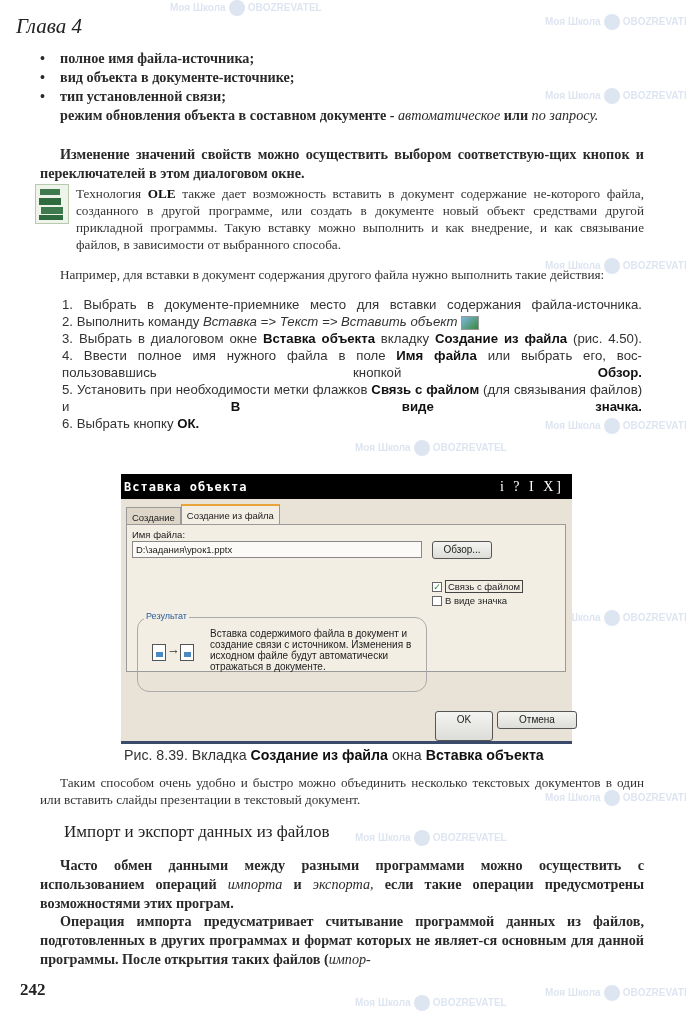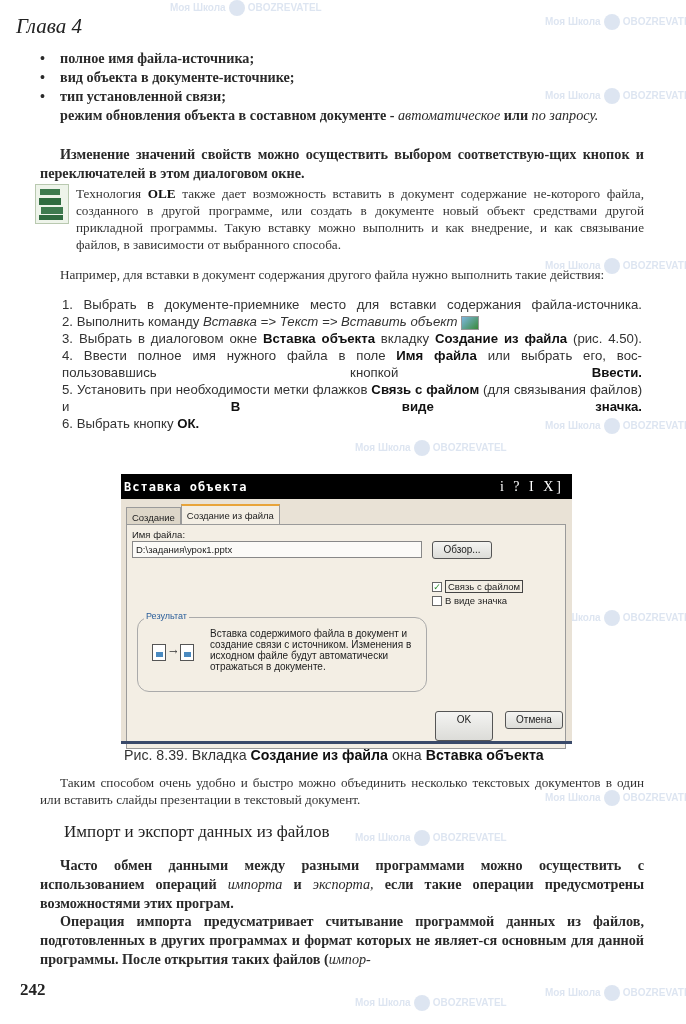--- a/index.html
+++ b/index.html
@@ -27,21 +27,21 @@
   b.sb { font-weight: bold; color: #111; }
 
   
   .dialog { position: absolute; left: 121px; top: 474px; width: 451px; height: 270px; background: #e9e2d6; }
   .titlebar { height: 25px; background: #000; color: #fff; display: flex; align-items: center; justify-content: space-between; padding: 0 8px 0 3px; }
   .titlebar .t { font-family: "DejaVu Sans Mono", monospace; font-weight: bold; font-size: 12px; letter-spacing: 1px; }
   .titlebar .ctrls { font-family: "Liberation Serif", serif; font-size: 14px; letter-spacing: 3px; }
   .tabs { position: absolute; left: 5px; top: 30px; display: flex; }
   .tab { font-family: "Liberation Sans", sans-serif; font-size: 9.5px; padding: 4px 5px; border: 1px solid #9a9a9a; border-bottom: none; background: #ddd6c8; color: #222; margin-top: 3px; height: 18px; }
   .tab.active { background: #f3eee4; margin-top: 0; height: 21px; border-top: 2px solid #e8a43a; }
-  .panel { position: absolute; left: 5px; top: 50px; width: 440px; height: 225px; border: 1px solid #9a9a9a; background: #f3eee4; }
+  .panel { position: absolute; left: 5px; top: 50px; width: 440px; height: 148px; border: 1px solid #9a9a9a; background: #f3eee4; }
   .lbl { position: absolute; font-family: "Liberation Sans", sans-serif; font-size: 9.5px; color: #222; }
   .file-input { position: absolute; left: 5px; top: 16px; width: 290px; height: 17px; border: 1px solid #888; background: #fbfaf7; font-family: "Liberation Sans", sans-serif; font-size: 9.5px; padding: 2px 3px; color: #222; }
   .btn { position: absolute; font-family: "Liberation Sans", sans-serif; font-size: 10px; text-align: center; border: 1px solid #555; border-radius: 3px; background: linear-gradient(#f4f4f2, #dcdcd8); color: #222; }
   .chk { position: absolute; display: flex; align-items: center; font-family: "Liberation Sans", sans-serif; font-size: 9.5px; color: #222; }
   .box { width: 10px; height: 10px; border: 1px solid #666; background: #fff; margin-right: 3px; font-size: 9px; line-height: 9px; color: #2a8a2a; text-align: center; }
   .result { position: absolute; left: 10px; top: 92px; width: 290px; height: 75px; border: 1px solid #aaa; border-radius: 12px; }
   .result-legend { position: absolute; left: 6px; top: -7px; background: #f3eee4; padding: 0 2px; font-family: "Liberation Sans", sans-serif; font-size: 9px; color: #2a5e9a; }
   .result-text { position: absolute; left: 72px; top: 10px; width: 210px; font-family: "Liberation Sans", sans-serif; font-size: 10px; line-height: 11px; color: #222; }
   .doc-ic { position: absolute; width: 14px; height: 17px; border: 1px solid #555; background: #fff; }
   .doc-ic::after { content: ""; position: absolute; left: 3px; bottom: 3px; width: 7px; height: 5px; background: #4a8ac0; }
@@ -103,21 +103,21 @@
 <div class="para sans-text justify" style="left:40px;top:185px;width:604px;">
   <div style="padding-left:36px;"><span>Технология </span><b class="sb">OLE</b><span> также дает возможность вставить в документ содержание не-которого файла, созданного в другой программе, или создать в документе новый объект средствами другой прикладной программы. Такую вставку можно выполнить и как внедрение, и как связывание файлов, в зависимости от выбранного способа.</span></div>
 </div>
 
 <div class="para sans-text justify" style="left:40px;top:266px;width:604px;text-indent:20px;">Например, для вставки в документ содержания другого файла нужно выполнить такие действия:</div>
 
 <div class="steps sans-text">
   <div class="step"><span>1.</span> <span>Выбрать в документе-приемнике место для вставки содержания файла-источника.</span></div>
   <div class="step last"><span>2.</span> <span>Выполнить команду </span><em>Вставка =&gt; Текст =&gt; Вставить объект</em> <span style="display:inline-block;width:18px;height:14px;background:linear-gradient(135deg,#7fb7e0,#3a8a3a);border:1px solid #999;vertical-align:middle;"></span></div>
   <div class="step"><span>3.</span> <span>Выбрать в диалоговом окне </span><b class="sb">Вставка объекта</b><span> вкладку </span><b class="sb">Создание из файла</b><span> (рис. 4.50).</span></div>
-  <div class="step"><span>4.</span> <span>Ввести полное имя нужного файла в поле </span><b class="sb">Имя файла</b><span> или выбрать его, вос-пользовавшись кнопкой </span><b class="sb">Ввести.</b></div>
+  <div class="step"><span>4.</span> <span>Ввести полное имя нужного файла в поле </span><b class="sb">Имя файла</b><span> или выбрать его, вос-пользовавшись кнопкой </span><b class="sb">Обзор.</b></div>
   <div class="step"><span>5.</span> <span>Установить при необходимости метки флажков </span><b class="sb">Связь с файлом</b><span> (для связывания файлов) и </span><b class="sb">В виде значка.</b></div>
   <div class="step last"><span>6.</span> <span>Выбрать кнопку </span><b class="sb">ОК.</b></div>
 </div>
 
 <div class="dialog">
   <div class="titlebar">
     <span class="t">Вставка объекта</span>
     <span class="ctrls">i ? I X]</span>
   </div>
   <div class="tabs">
@@ -138,21 +138,21 @@
       </div>
     <div class="result">
       <span class="result-legend">Результат</span>
       <div class="doc-ic" style="left:14px;top:26px;"></div>
       <span class="arrow" style="left:31px;top:28px;">→</span>
       <div class="doc-ic" style="left:42px;top:26px;"></div>
       <div class="result-text">Вставка содержимого файла в документ и создание связи с источником. Изменения в исходном файле будут автоматически отражаться в документе.</div>
     </div>
   </div>
   <div class="btn" style="left:314px;top:237px;width:58px;height:30px;line-height:16px;">OK</div>
-  <div class="btn" style="left:384px;top:237px;width:58px;height:18px;line-height:16px;">Отмена</div>
+  <div class="btn" style="left:376px;top:237px;width:80px;height:18px;line-height:16px;">Отмена</div>
   <div style="position:absolute;left:0;bottom:0;width:451px;height:3px;background:#3a4a6a;"></div>
 </div>
 
 <div class="caption"><span>Рис. 8.39. Вкладка </span><b>Создание из файла</b><span> окна </span><b>Вставка объекта</b></div>
 
 <div class="para sans-text justify" style="left:40px;top:774px;width:604px;text-indent:20px;">Таким способом очень удобно и быстро можно объединить несколько текстовых документов в один или вставить слайды презентации в текстовый документ.</div>
 
 <div class="heading">Импорт и экспорт данных из файлов</div>
 
 <div class="para serif-text justify" style="left:40px;top:856px;width:604px;text-indent:20px;"><span>Часто обмен данными между разными программами можно осуществить с использованием операций </span><em>импорта</em><span> и </span><em>экспорта,</em><span> если такие операции предусмотрены возможностями этих програм.</span></div>

